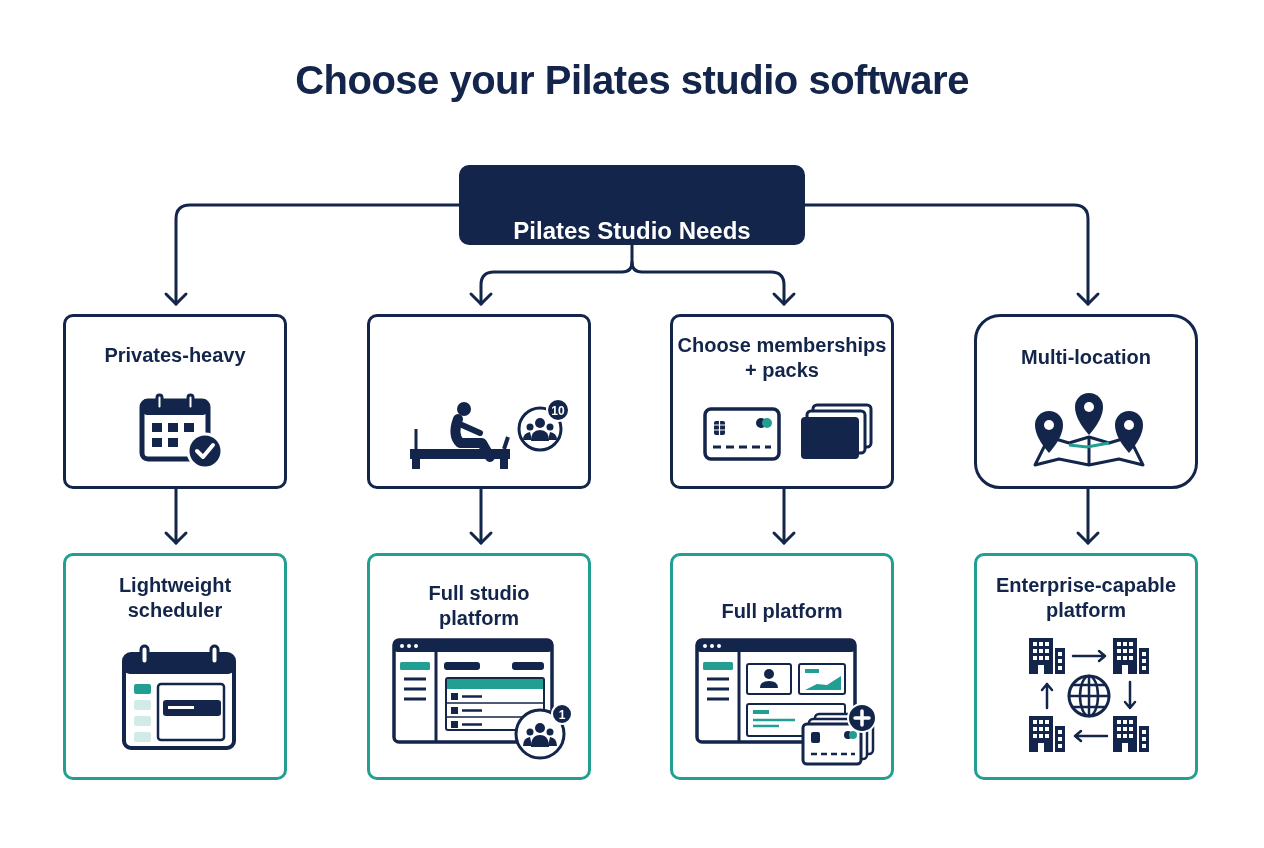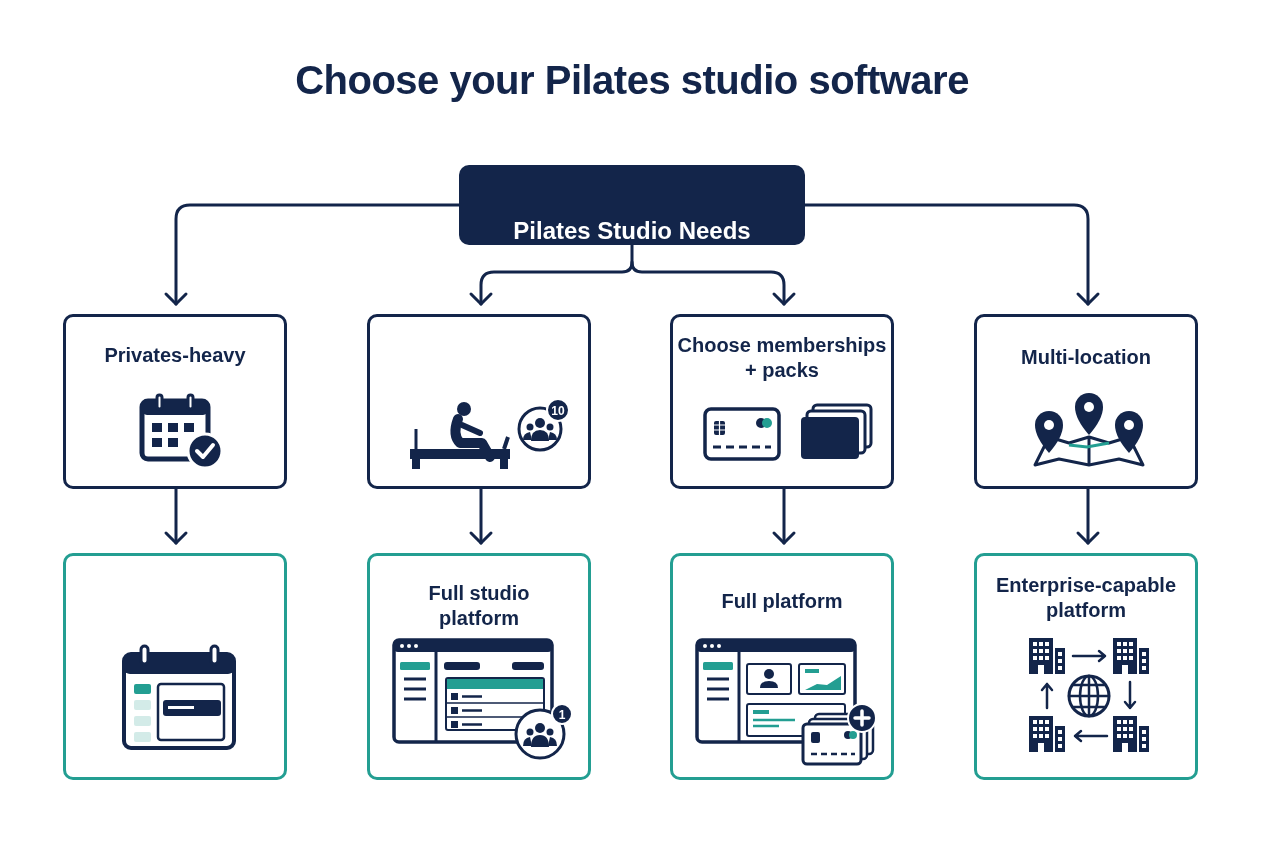--- a/index.html
+++ b/index.html
@@ -102,36 +102,37 @@
     <path d="M13 22 H24 M13 27 H24 M18.5 18 V32" stroke="#fff" stroke-width="1.2"></path>
     <circle cx="60" cy="20" r="5" fill="#13254a"></circle>
       <circle cx="66" cy="20" r="5" fill="#239e92"></circle>
     <path d="M12 44 H20 M25 44 H33 M38 44 H46 M51 44 H59 M64 44 H70" stroke="#13254a" stroke-width="3"></path>
     <rect x="112" y="2" width="58" height="42" rx="4" fill="#fff" stroke="#13254a" stroke-width="3"></rect>
     <rect x="106" y="8" width="58" height="42" rx="4" fill="#fff" stroke="#13254a" stroke-width="3"></rect>
     <rect x="100" y="14" width="58" height="42" rx="4" fill="#13254a"></rect>
   </svg>
 </div>
 
-<div class="box need" style="left:974px;">
+<div class="box need" style="left:974px;border-radius:26px;">
   <div class="label" style="top:28px;">Multi-location</div>
   <svg class="icon" style="left:52px; top:68px;" width="120" height="88" viewBox="0 0 120 88">
     <path d="M6 80 L20 52 L40 58 L60 52 L80 58 L100 52 L114 80 L90 74 L60 80 L30 74 Z" fill="none" stroke="#13254a" stroke-width="3" stroke-linejoin="round"></path>
     <path d="M60 52 V80" stroke="#13254a" stroke-width="3"></path>
     <path d="M40 60 L58 62 L80 58" fill="none" stroke="#239e92" stroke-width="3"></path>
     <path d="M20 68 Q6 52 6 40 A14 14 0 0 1 34 40 Q34 52 20 68 Z" fill="#13254a"></path>
       <circle cx="20" cy="40" r="5" fill="#fff"></circle>
     <path d="M60 50 Q46 34 46 22 A14 14 0 0 1 74 22 Q74 34 60 50 Z" fill="#13254a"></path>
       <circle cx="60" cy="22" r="5" fill="#fff"></circle>
     <path d="M100 68 Q86 52 86 40 A14 14 0 0 1 114 40 Q114 52 100 68 Z" fill="#13254a"></path>
       <circle cx="100" cy="40" r="5" fill="#fff"></circle>
   </svg>
 </div>
 
 <div class="box outcome" style="left:63px;">
+  <div class="label" style="width:140px; margin:0 auto;">Lightweight scheduler</div>
   <svg class="icon" style="left:55px; top:88px;" width="116" height="108" viewBox="0 0 116 108">
     <rect x="3" y="10" width="110" height="94" rx="7" fill="#fff" stroke="#13254a" stroke-width="4"></rect>
     <rect x="3" y="10" width="110" height="20" rx="6" fill="#13254a"></rect>
     <rect x="20" y="2" width="7" height="18" rx="3.5" fill="#fff" stroke="#13254a" stroke-width="3"></rect>
     <rect x="90" y="2" width="7" height="18" rx="3.5" fill="#fff" stroke="#13254a" stroke-width="3"></rect>
     <rect x="13" y="40" width="17" height="10" rx="2" fill="#239e92"></rect>
     <rect x="13" y="56" width="17" height="10" rx="2" fill="#d3ebe8"></rect>
     <rect x="13" y="72" width="17" height="10" rx="2" fill="#d3ebe8"></rect>
     <rect x="13" y="88" width="17" height="10" rx="2" fill="#d3ebe8"></rect>
     <rect x="37" y="40" width="66" height="56" rx="3" fill="#fff" stroke="#13254a" stroke-width="2.5"></rect>
@@ -168,21 +169,21 @@
       <circle cx="158" cy="94" r="3.5" fill="#13254a"></circle>
     <path d="M139 109 Q139 97 148 97 Q157 97 157 109 Z" fill="#13254a"></path>
     <path d="M131 108 Q131 100 138 99 L140 108 Z" fill="#13254a"></path>
       <path d="M165 108 Q165 100 158 99 L156 108 Z" fill="#13254a"></path>
     <circle cx="170" cy="76" r="10" fill="#13254a" stroke="#fff" stroke-width="2"></circle>
     <text x="170" y="80.5" text-anchor="middle" font-size="12" font-weight="bold" fill="#fff" font-family="Liberation Sans, sans-serif">1</text>
   </svg>
 </div>
 
 <div class="box outcome" style="left:670px;">
-  <div class="label" style="top:33px;">Full platform</div>
+  <div class="label" style="top:43px;">Full platform</div>
   <svg class="icon" style="left:22px; top:82px;" width="190" height="130" viewBox="0 0 190 130">
     <rect x="2" y="2" width="158" height="102" rx="5" fill="#fff" stroke="#13254a" stroke-width="3.5"></rect>
     <rect x="2" y="2" width="158" height="12" rx="4" fill="#13254a"></rect>
     <circle cx="10" cy="8" r="2" fill="#fff"></circle>
       <circle cx="17" cy="8" r="2" fill="#fff"></circle>
       <circle cx="24" cy="8" r="2" fill="#fff"></circle>
     <path d="M44 14 V104" stroke="#13254a" stroke-width="3"></path>
     <rect x="8" y="24" width="30" height="8" rx="1.5" fill="#239e92"></rect>
     <path d="M12 41 H34 M12 51 H34 M12 61 H34" stroke="#13254a" stroke-width="3"></path>
     <rect x="52" y="26" width="44" height="30" rx="2" fill="#fff" stroke="#13254a" stroke-width="2"></rect>

